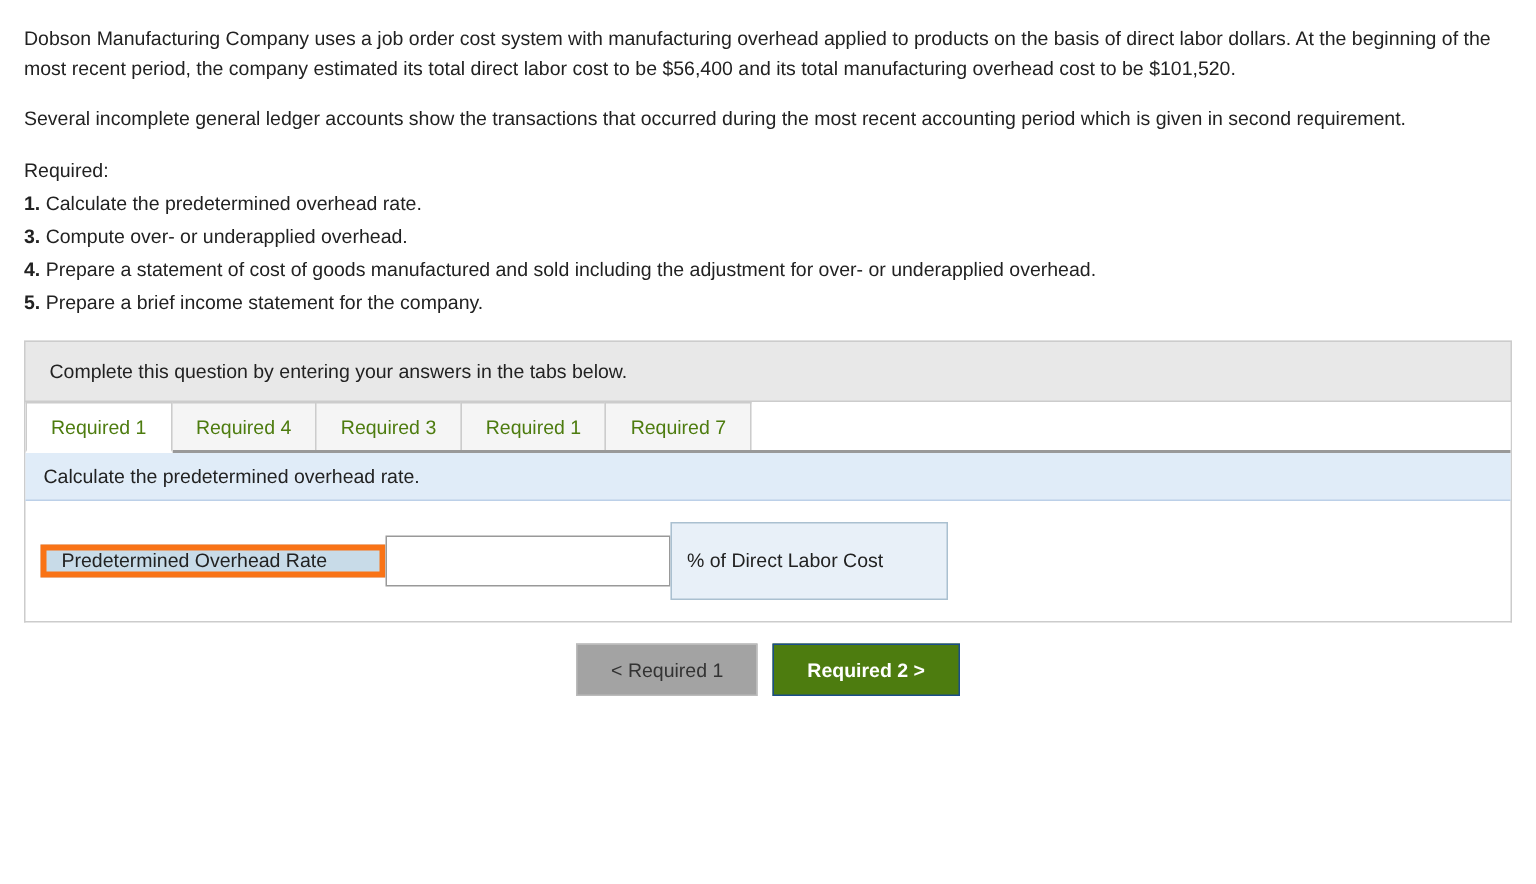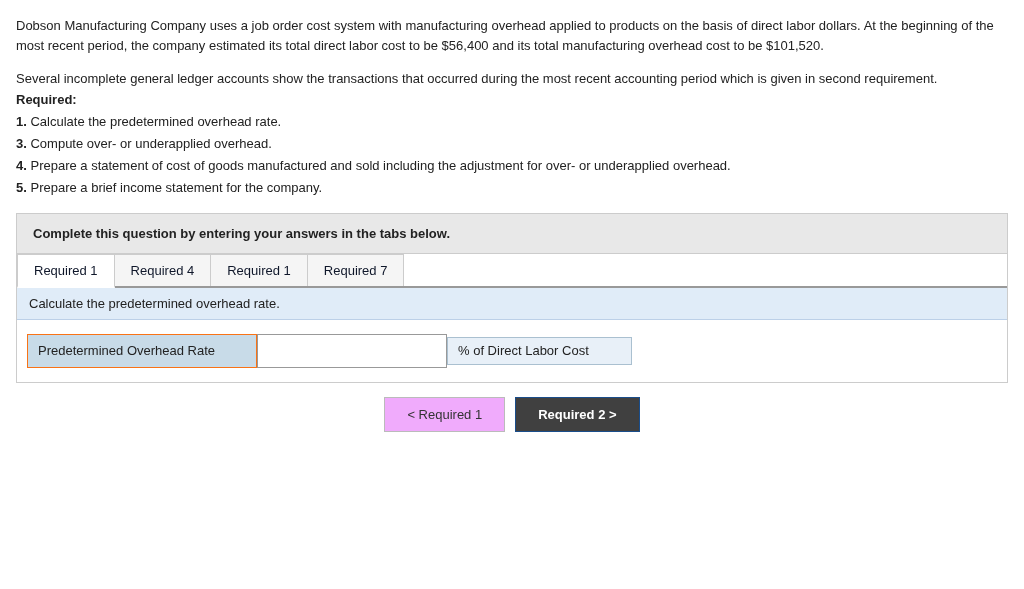--- a/index.html
+++ b/index.html
@@ -11,60 +11,61 @@
       padding: 16px 16px 16px 16px;
       width: 1024px;
       min-height: 589px;
     }
     .intro-text {
       line-height: 1.5;
       margin-bottom: 14px;
     }
     .secondary-text {
       line-height: 1.5;
+      margin-bottom: 14px;
     }
     .required-section {
       margin-bottom: 14px;
       line-height: 1.7;
     }
     .required-section .req-title {
-      font-weight: bold;
+      font-weight: normal;
     }
     .required-section .req-item {
       margin-left: 0;
     }
     .required-section .req-item b {
       font-weight: bold;
     }
     .instruction-box {
       background: #e8e8e8;
       border: 1px solid #ccc;
       padding: 12px 16px;
       margin-bottom: 0;
-      font-weight: bold;
+      font-weight: normal;
       font-size: 13px;
     }
     .tabs-container {
       border: 1px solid #ccc;
       border-top: none;
     }
     .tabs-row {
       display: flex;
       border-bottom: 2px solid #999;
       background: #fff;
     }
     .tab {
       padding: 8px 16px;
       border: 1px solid #ccc;
       border-bottom: none;
       margin-right: -1px;
       cursor: pointer;
       font-size: 13px;
       background: #f5f5f5;
-      color: #0f172a;
+      color: #4d7c0f;
       position: relative;
     }
     .tab.active {
       background: #fff;
       border-bottom: 2px solid #fff;
       z-index: 1;
       margin-bottom: -2px;
     }
     .tab-content-area {
       padding: 0;
@@ -80,61 +81,61 @@
       display: flex;
       align-items: center;
       padding: 8px 0 8px 0;
       gap: 0;
     }
     .label-cell {
       background: #c8dbe8;
       padding: 7px 10px;
       font-size: 13px;
       min-width: 230px;
-      border: 1px solid #f97316;
-      height: 34px;
+      border: 4px solid #f97316;
+      height: 22px;
       display: flex;
       align-items: center;
     }
     .input-cell {
       border: 1px solid #999;
       height: 34px;
       min-width: 120px;
       background: #fff;
       outline: none;
       font-size: 13px;
       padding: 0 6px;
     }
     .unit-cell {
       border: 1px solid #aac0d0;
       background: #e8f0f8;
-      height: 28px;
+      height: 52px;
       padding: 0 10px;
       display: flex;
       align-items: center;
       font-size: 13px;
       min-width: 185px;
     }
     .nav-buttons {
       display: flex;
       justify-content: center;
       gap: 10px;
       padding: 14px 0 4px 0;
     }
     .btn-prev {
-      background: #f0abfc;
+      background: #a3a3a3;
       border: 1px solid #bbb;
       padding: 9px 22px;
       font-size: 13px;
       cursor: pointer;
       color: #333;
       font-weight: normal;
     }
     .btn-next {
-      background: #404040;
+      background: #4d7c0f;
       border: 1px solid #1a4d8a;
       padding: 2px 22px;
       font-size: 13px;
       cursor: pointer;
       color: #fff;
       font-weight: bold;
     }
     .answer-row-wrapper {
       padding: 6px 10px;
     }
@@ -153,20 +154,21 @@
   <div class="req-item"><b>4.</b> Prepare a statement of cost of goods manufactured and sold including the adjustment for over- or underapplied overhead.</div>
   <div class="req-item"><b>5.</b> Prepare a brief income statement for the company.</div>
 </div>
 
 <div class="instruction-box">Complete this question by entering your answers in the tabs below.</div>
 
 <div class="tabs-container">
   <div class="tabs-row">
     <div class="tab active">Required 1</div>
     <div class="tab">Required 4</div>
+    <div class="tab">Required 3</div>
     <div class="tab">Required 1</div>
     <div class="tab">Required 7</div>
   </div>
   <div class="tab-content-area">
     <div class="tab-instruction">Calculate the predetermined overhead rate.</div>
     <div class="answer-row-wrapper">
       <div class="answer-row">
         <div class="label-cell">Predetermined Overhead Rate</div>
         <input class="input-cell" type="text" value="" style="">
         <div class="unit-cell">% of Direct Labor Cost</div>

